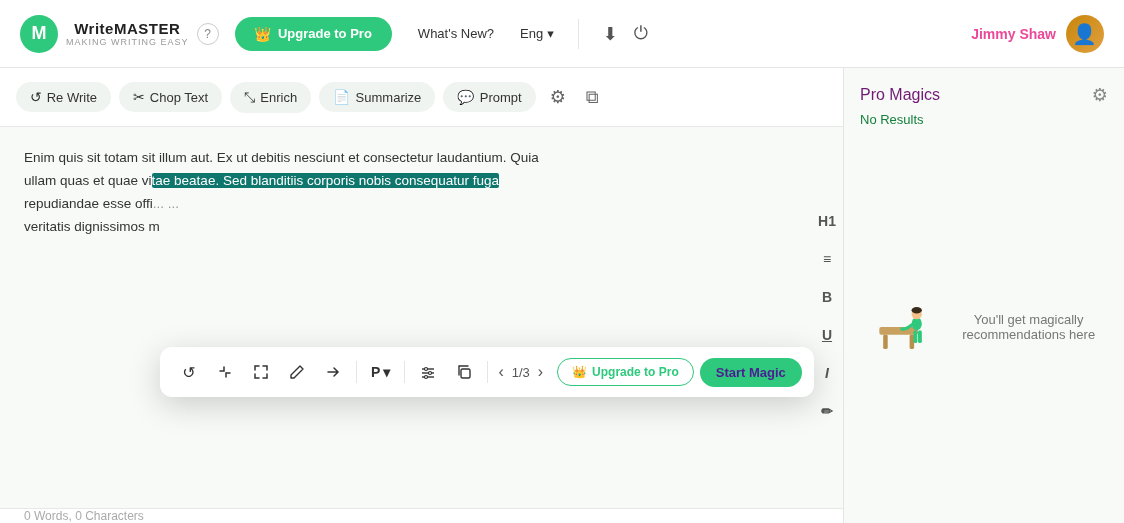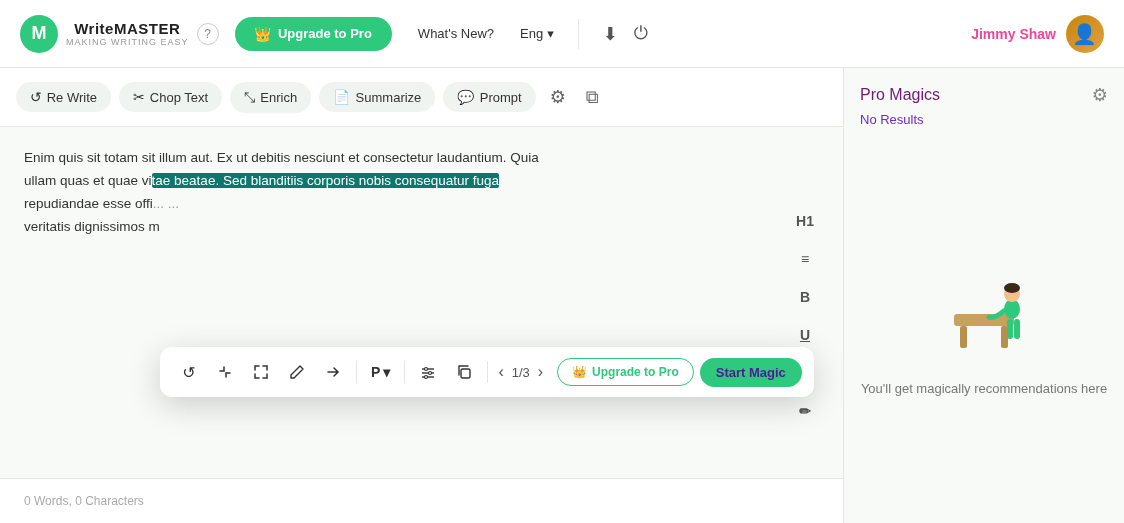--- a/index.html
+++ b/index.html
@@ -229,57 +229,57 @@
       margin-bottom: 6px;
     }
     .sidebar-title {
       font-size: 16px; font-weight: 400; color: #701a75;
     }
     .sidebar-icon-btn {
       background: none; border: none; cursor: pointer;
       font-size: 18px; color: #888;
     }
     .no-results {
-      font-size: 13px; color: #6d28d9; margin-bottom: 20px;
+      font-size: 13px; color: #15803d; margin-bottom: 20px;
     }
 
     
     .illustration-area {
       flex: 1;
       display: flex;
-      flex-direction: column;
+      flex-direction: row;
       align-items: center;
       justify-content: center;
       gap: 12px;
     }
     .illus-caption {
       font-size: 13px; color: #777; text-align: center;
     }
 
     
     .format-bar {
       position: absolute;
-      right: 24px;
+      right: 2px;
       top: 80px;
       display: flex;
       flex-direction: column;
       gap: 10px;
       align-items: center;
     }
     .fmt-btn {
       background: none; border: none; cursor: pointer;
       font-size: 14px; font-weight: 700; color: #555;
       width: 28px; height: 28px;
       display: flex; align-items: center; justify-content: center;
       border-radius: 4px;
     }
 
     
     .status-bar {
-      padding: 15px 24px;
+      padding: 0 24px;
       font-size: 12px;
       color: #aaa;
       border-top: 1px solid #e8e8e8;
       background: #fff;
     }
   </style>
 </head>
 <body>
 
 <div class="header">

